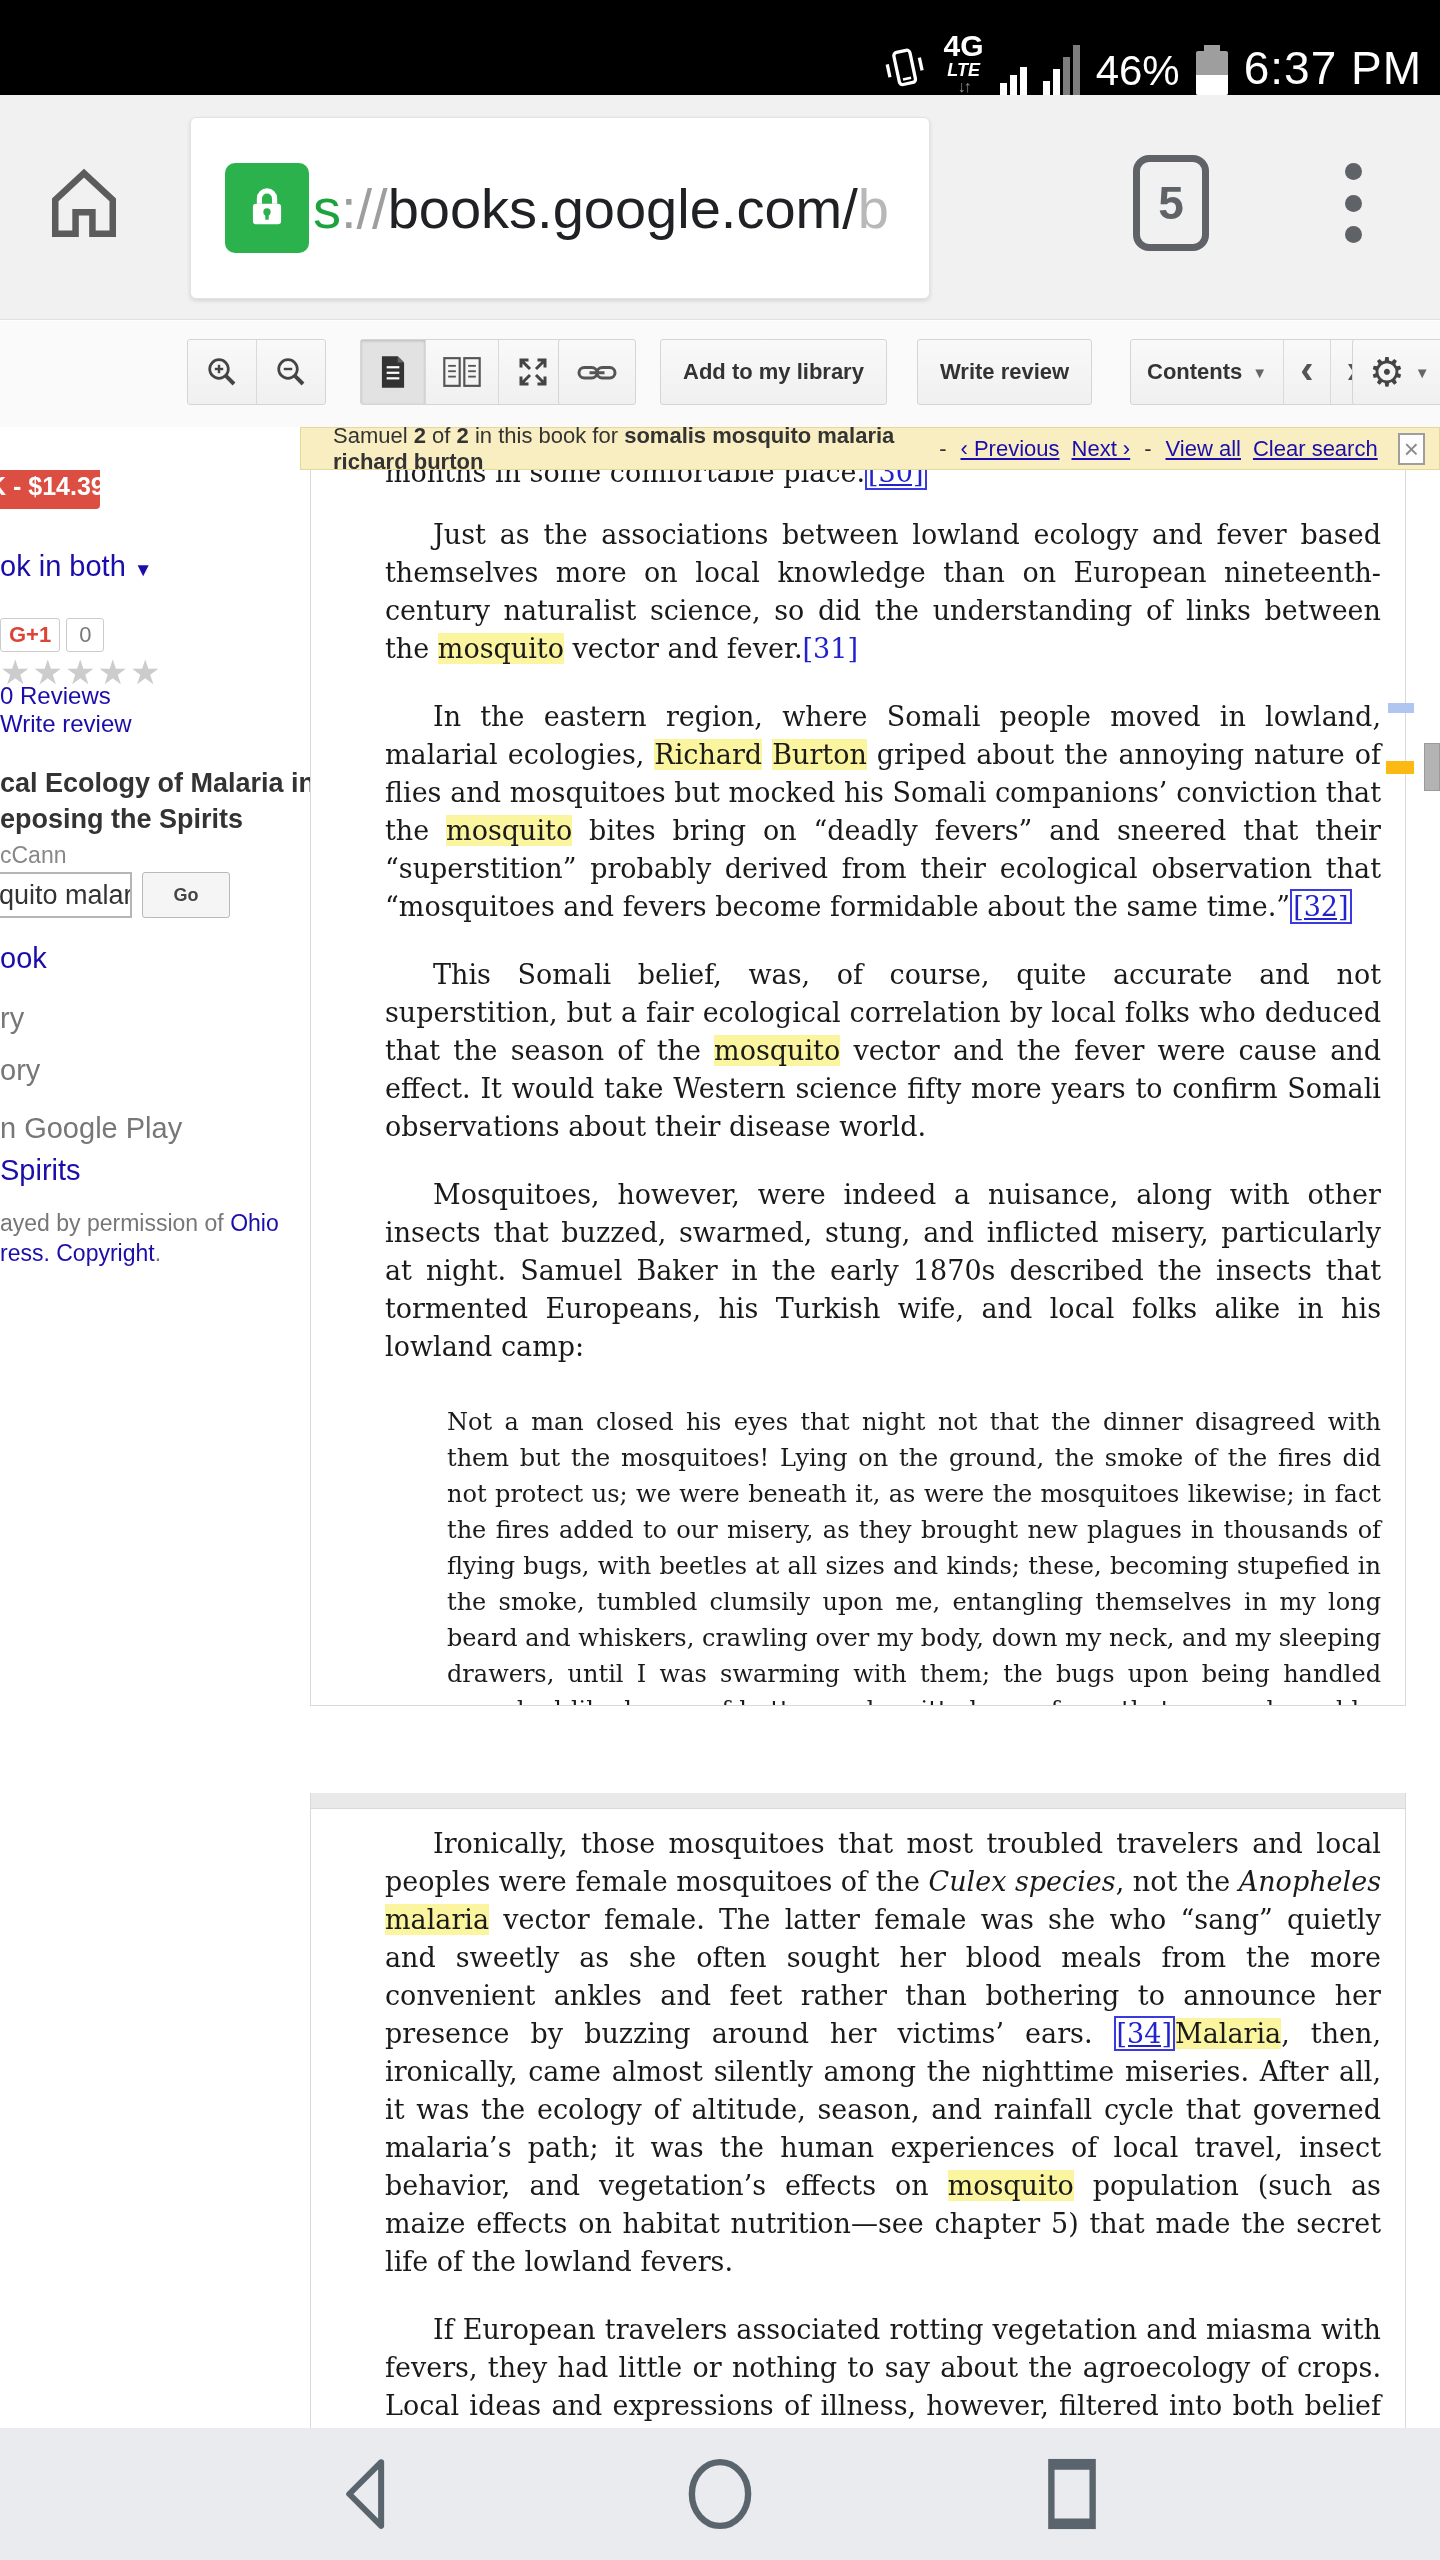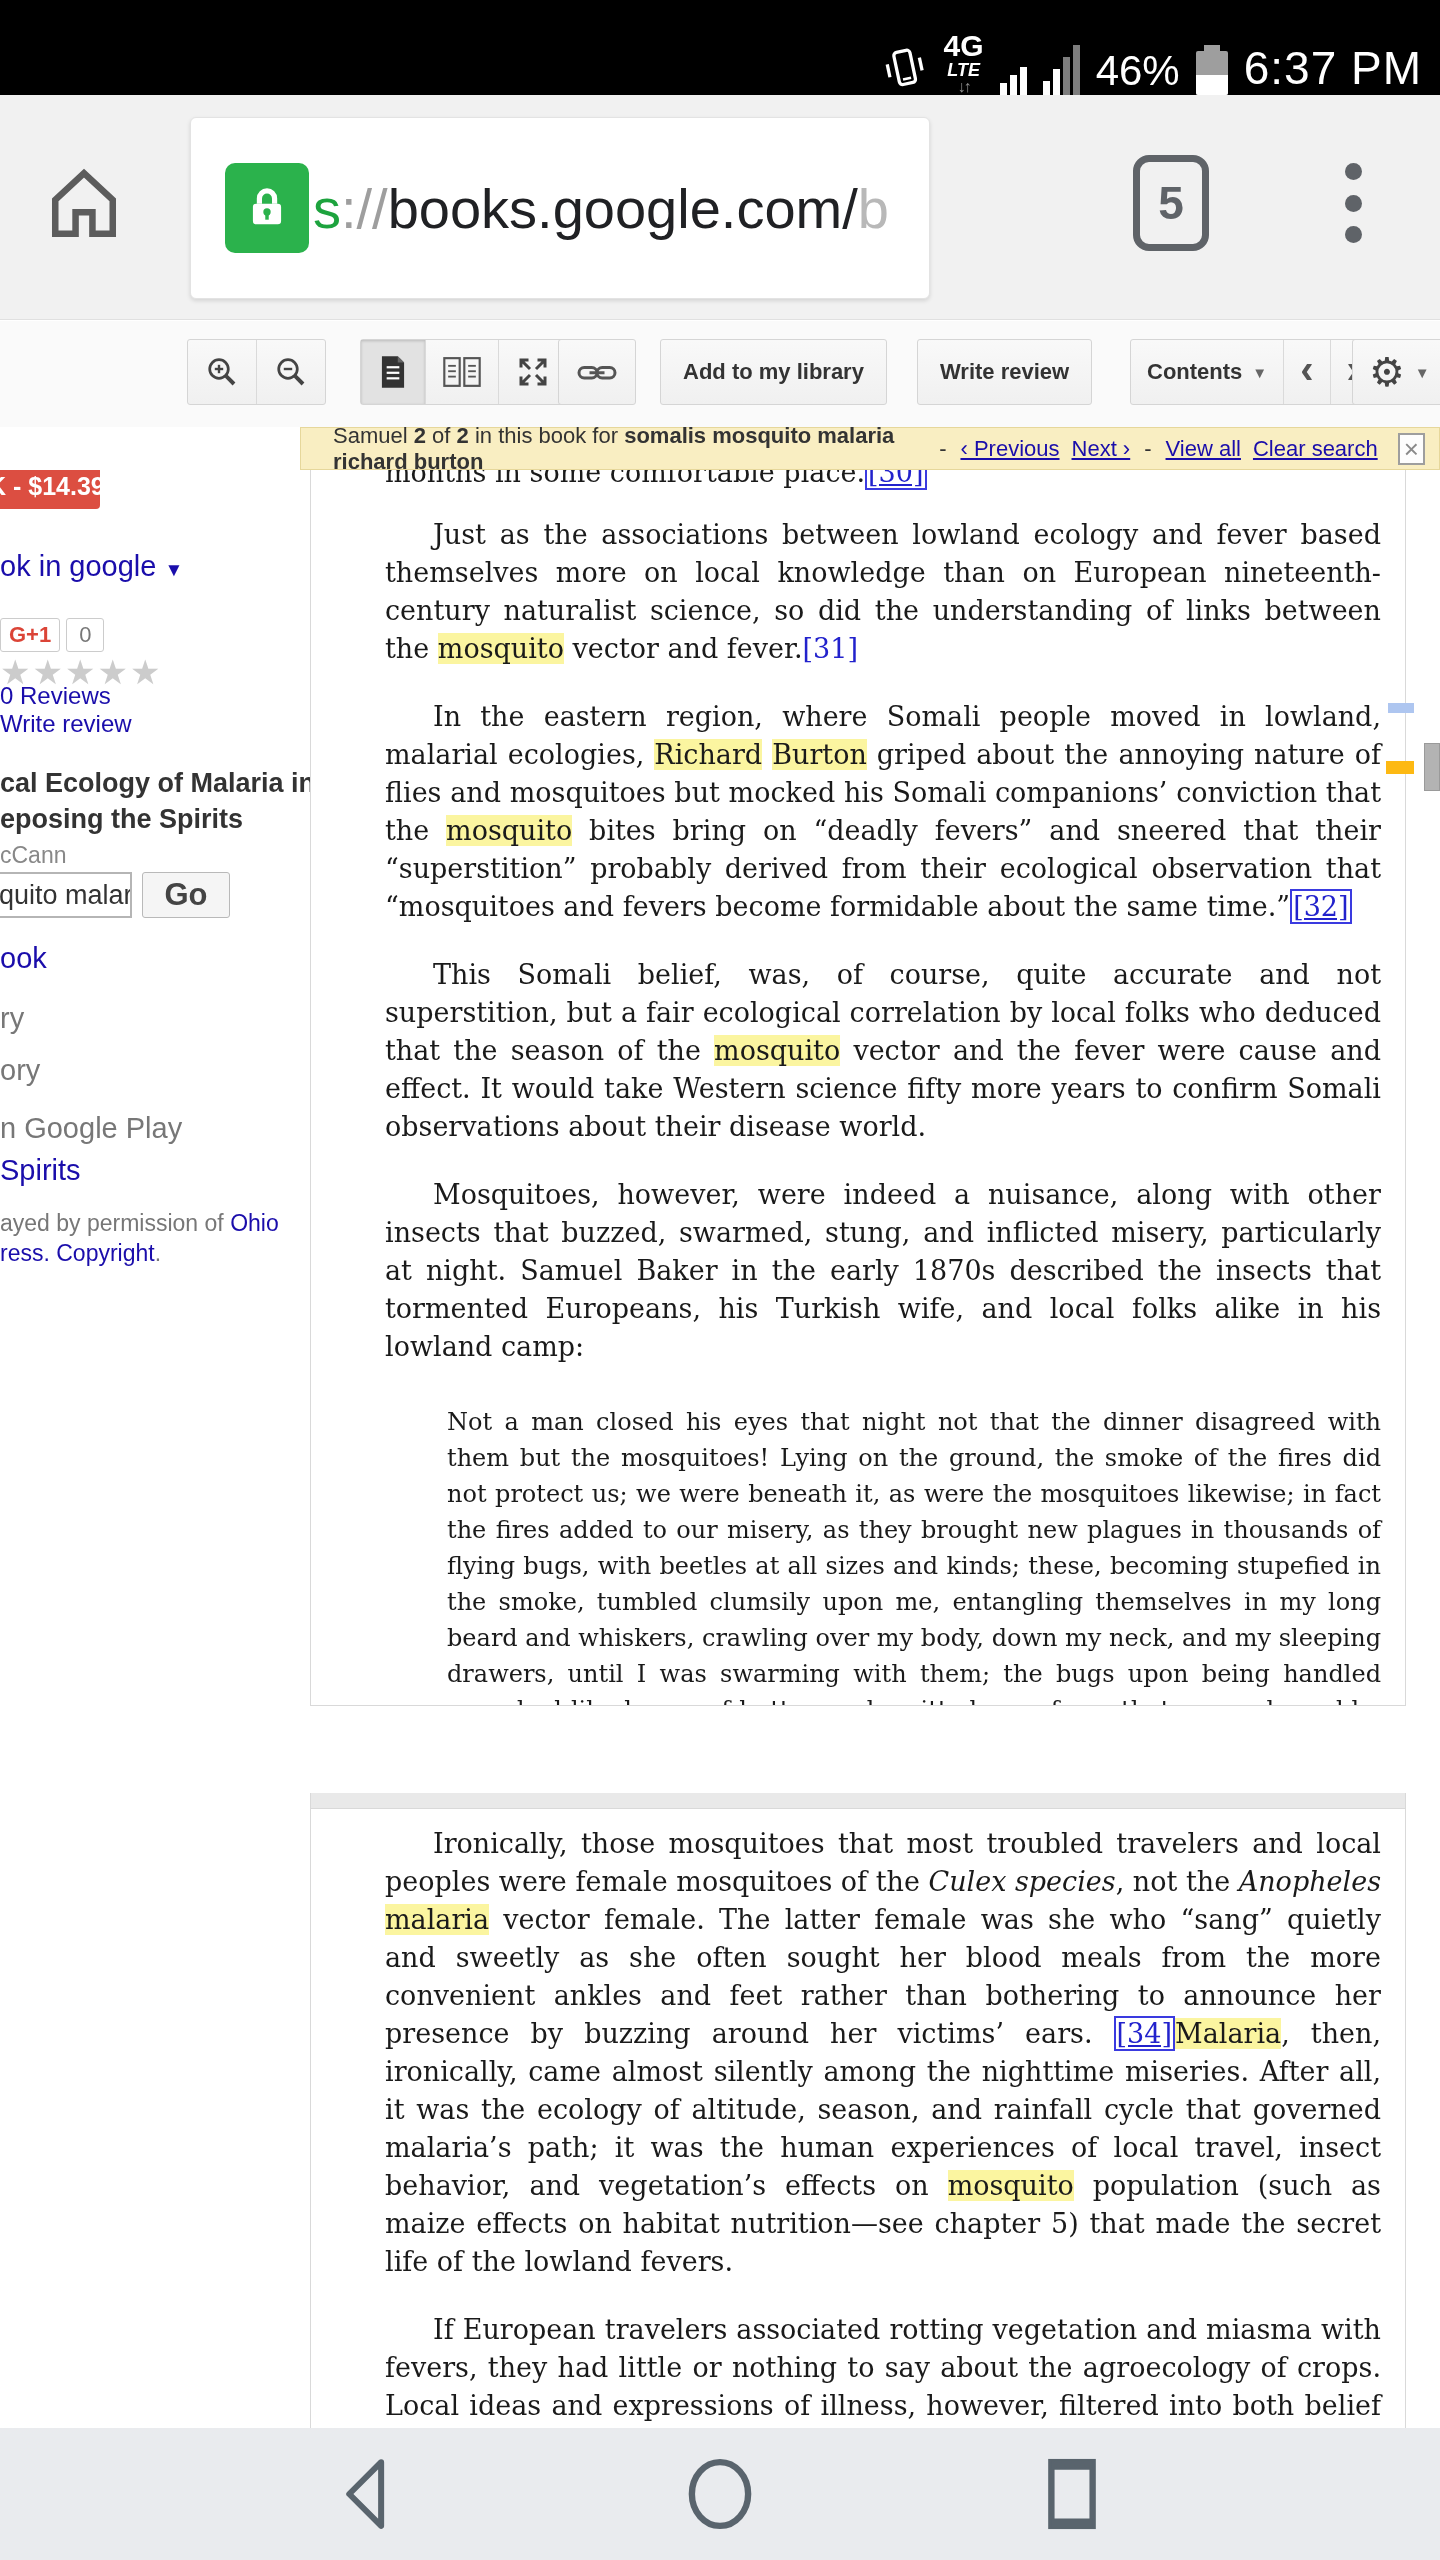--- a/index.html
+++ b/index.html
@@ -80,21 +80,21 @@
   .gplus-cnt { border:1px solid #ccc; border-radius:3px; background:#fff; padding:3px 12px; font-size:22px; color:#777; }
   .stars { top:182px; font-size:34px; color:#ccc; letter-spacing:2px; }
   .rev-lk { top:212px; font-size:24px; }
   .wrev-lk { top:240px; font-size:24px; }
   .title-1 { top:298px; font-size:27px; font-weight:bold; color:#333; }
   .title-2 { top:334px; font-size:27px; font-weight:bold; color:#333; }
   .author { top:372px; font-size:23px; color:#888; }
   .sb-input { top:402px; left:-62px; width:194px; height:46px; border:2px solid #b5b5b5; font-size:27px; color:#333;
     padding-left:8px; font-family:"Liberation Sans",sans-serif; }
   .sb-go { top:402px; left:142px; width:88px; height:46px; background:#f5f5f5; border:1px solid #b9b9b9; border-radius:3px;
-    font-size:31px; font-weight:bold; color:#444; display:flex; align-items:center; justify-content:center; cursor:pointer; }
+    font-size:18px; font-weight:bold; color:#444; display:flex; align-items:center; justify-content:center; cursor:pointer; }
   .lk-ook { top:472px; font-size:29px; }
   .tx-ry  { top:532px; font-size:29px; }
   .tx-ory { top:584px; font-size:29px; }
   .tx-gp  { top:642px; font-size:29px; }
   .lk-svc { top:684px; font-size:29px; }
   .perm-1 { top:740px; font-size:23px; color:#777; }
   .perm-2 { top:770px; font-size:23px; color:#777; }
 
   
   .page { position:absolute; left:310px; width:1096px; background:#fff; border:1px solid #d9d9d9;
@@ -276,21 +276,21 @@
   <span class="sb-sep">-</span>
   <span class="sb-link">View all</span>
   <span class="sb-spacer"></span>
   <span class="sb-link">Clear search</span>
   <span class="sb-close">×</span>
 </div>
 
 <div id="content">
 
   <div class="sb-item price-btn">K - $14.39</div>
-  <div class="sb-item print-lk"><span class="blue-lk">ok in google</span> <span class="dd">▼</span></div>
+  <div class="sb-item print-lk"><span class="blue-lk">ok in both</span> <span class="dd">▼</span></div>
   <div class="sb-item gplus-row">
     <span class="gplus-chip">G+1</span>
     <span class="gplus-cnt">0</span>
   </div>
   <div class="sb-item stars">★★★★★</div>
   <div class="sb-item rev-lk blue-lk">0 Reviews</div>
   <div class="sb-item wrev-lk blue-lk">Write review</div>
   <div class="sb-item title-1">cal Ecology of Malaria in</div>
   <div class="sb-item title-2">eposing the Spirits</div>
   <div class="sb-item author">cCann</div>

